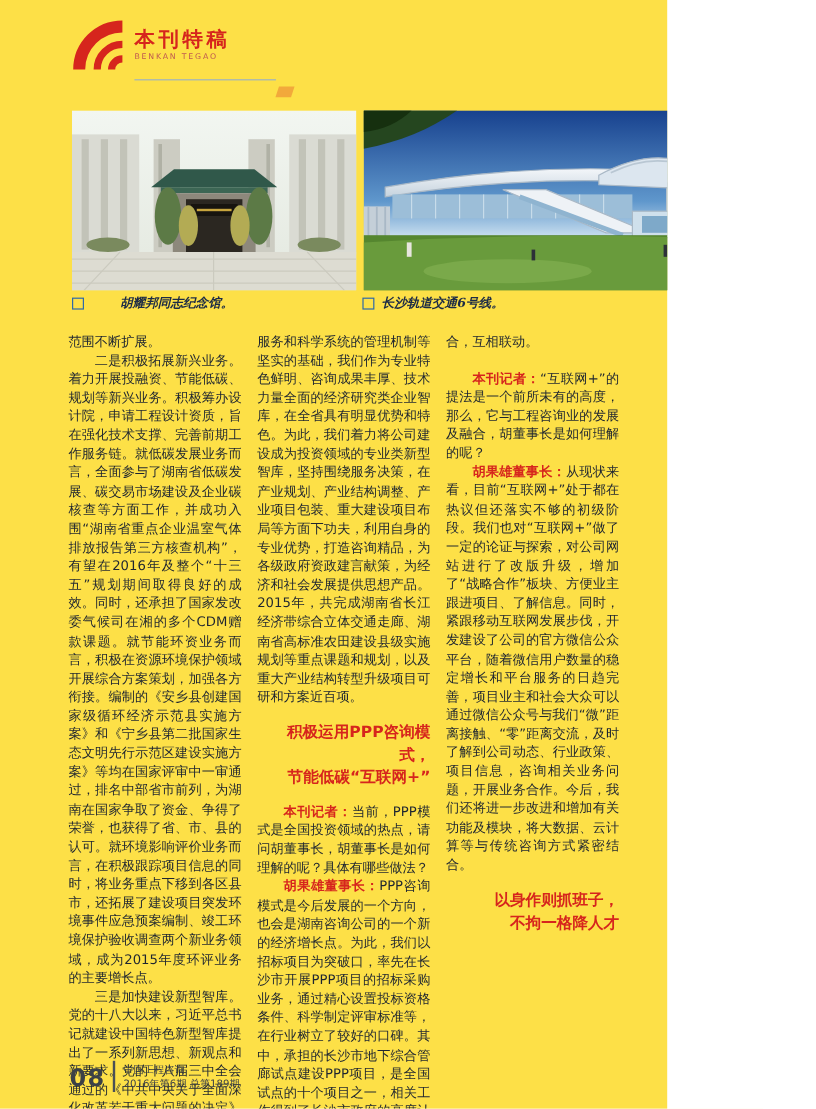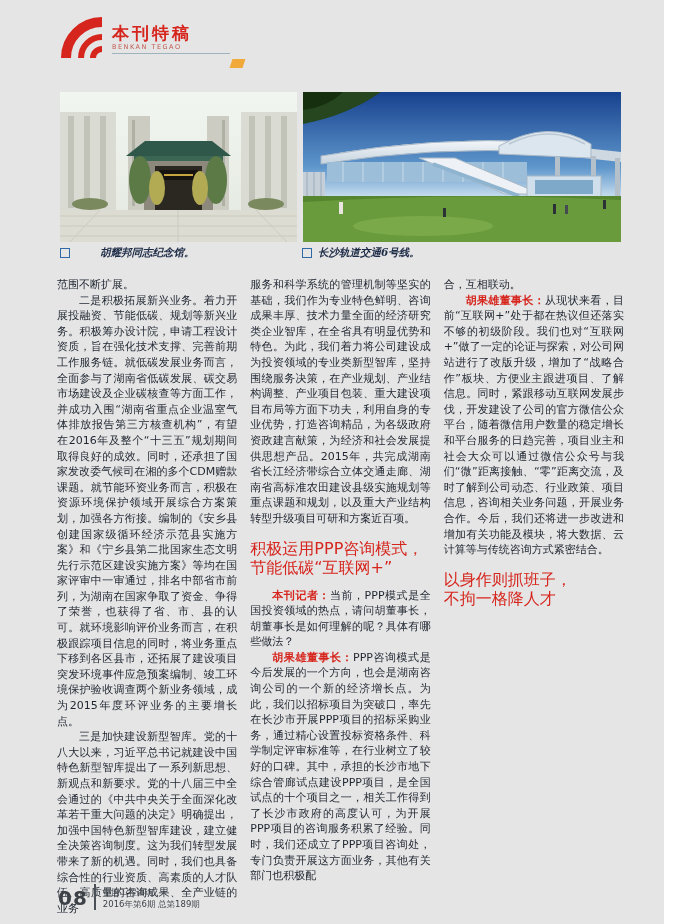--- a/index.html
+++ b/index.html
@@ -1,44 +1,44 @@
 <!DOCTYPE html>
 <html><head>
 <meta charset="utf-8">
 <style>
   html,body{margin:0;padding:0;background:#ffffff;}
   .page{
-    position:relative;width:664px;height:924px;overflow:hidden;
-    background:#e5e5e5;
+    position:relative;width:556px;height:924px;overflow:hidden;
+    background:#fde047;
     font-family:"DejaVu Sans","Liberation Sans",sans-serif;
     color:#1e2530;
   }
   
   .masthead{position:absolute;left:60px;top:14px;height:52px;display:flex;align-items:flex-start;}
   .masthead svg{display:block;}
   .mast-text{margin-left:6px;position:relative;}
   .mast-title{font-size:17px;font-weight:bold;color:#d6251d;letter-spacing:3px;line-height:20px;margin-top:9px;}
-  .mast-sub{font-size:6.5px;color:#c05a50;letter-spacing:1.5px;border-bottom:1px solid #9fb3bf;padding-bottom:2px;width:118px;}
+  .mast-sub{font-size:6.5px;color:#c05a50;letter-spacing:1.5px;border-bottom:1px solid #9fb3bf;padding-bottom:15px;width:118px;}
   .fold{position:absolute;right:-14px;bottom:-14px;width:13px;height:9px;background:#f2a93b;transform:skewX(-18deg);}
   
   .photo-row{position:absolute;left:60px;top:92px;display:flex;gap:6px;}
   .photo{display:block;}
   .captions{position:absolute;left:60px;top:246px;width:560px;display:flex;}
   .caption{font-family:"DejaVu Serif","Liberation Serif",serif;font-weight:bold;font-style:italic;
            font-size:10.5px;color:#1c2b46;display:flex;align-items:center;}
   .caption.c1{width:242px;gap:24px;}
   .cap-square{display:inline-block;width:8px;height:8px;border:1.5px solid #2f6aa8;margin-right:6px;background:transparent;}
   
   .article{position:absolute;left:57px;top:277px;right:40px;display:flex;gap:13px;}
   .col{flex:1;min-width:0;}
   .col p{margin:0;font-size:11px;line-height:15.6px;text-align:justify;text-justify:inter-ideograph;}
   .col p.ind{text-indent:2em;}
   .col p.gap-top{margin-top:15px;}
   .lead{color:#d6251d;font-weight:bold;}
-  .sec-head{color:#d6251d;font-weight:normal;font-size:16px;line-height:19px;text-align:left;margin:12px 0 11px 0;}
+  .sec-head{color:#d6251d;font-weight:bold;font-size:13px;line-height:19px;text-align:right;margin:12px 0 11px 0;}
   
   .footer{position:absolute;left:58px;top:884px;display:flex;align-items:flex-end;}
   .pagenum{font-size:20px;font-weight:bold;color:#3c4147;letter-spacing:1px;}
   .foot-bar{width:2px;height:26px;background:#4a5056;margin:0 7px 0 6px;}
   .foot-lines{font-size:8.5px;color:#3c4147;line-height:11.5px;}
 </style>
 </head>
 <body>
 
 <div class="page">
@@ -175,20 +175,21 @@
       <div class="sec-head">
         <div>积极运用PPP咨询模式，</div>
         <div>节能低碳“互联网+”</div>
       </div>
       <p class="ind"><span class="lead">本刊记者：</span><span>当前，PPP模式是全国投资领域的热点，请问胡董事长，胡董事长是如何理解的呢？具体有哪些做法？</span></p>
       <p class="ind"><span class="lead">胡果雄董事长：</span><span>PPP咨询模式是今后发展的一个方向，也会是湖南咨询公司的一个新的经济增长点。为此，我们以招标项目为突破口，率先在长沙市开展PPP项目的招标采购业务，通过精心设置投标资格条件、科学制定评审标准等，在行业树立了较好的口碑。其中，承担的长沙市地下综合管廊试点建设PPP项目，是全国试点的十个项目之一，相关工作得到了长沙市政府的高度认可，为开展PPP项目的咨询服务积累了经验。同时，我们还成立了PPP项目咨询处，专门负责开展这方面业务，其他有关部门也积极配</span></p>
     </div>
 
     <div class="col">
       <p>合，互相联动。</p>
+      <p class="ind gap-top"><span class="lead">本刊记者：</span><span>“互联网+”的提法是一个前所未有的高度，那么，它与工程咨询业的发展及融合，胡董事长是如何理解的呢？</span></p>
       <p class="ind"><span class="lead">胡果雄董事长：</span><span>从现状来看，目前“互联网+”处于都在热议但还落实不够的初级阶段。我们也对“互联网+”做了一定的论证与探索，对公司网站进行了改版升级，增加了“战略合作”板块、方便业主跟进项目、了解信息。同时，紧跟移动互联网发展步伐，开发建设了公司的官方微信公众平台，随着微信用户数量的稳定增长和平台服务的日趋完善，项目业主和社会大众可以通过微信公众号与我们“微”距离接触、“零”距离交流，及时了解到公司动态、行业政策、项目信息，咨询相关业务问题，开展业务合作。今后，我们还将进一步改进和增加有关功能及模块，将大数据、云计算等与传统咨询方式紧密结合。</span></p>
       <div class="sec-head">
         <div>以身作则抓班子，</div>
         <div>不拘一格降人才</div>
       </div>
     </div>
 
   </div>
 
   <div class="footer">

